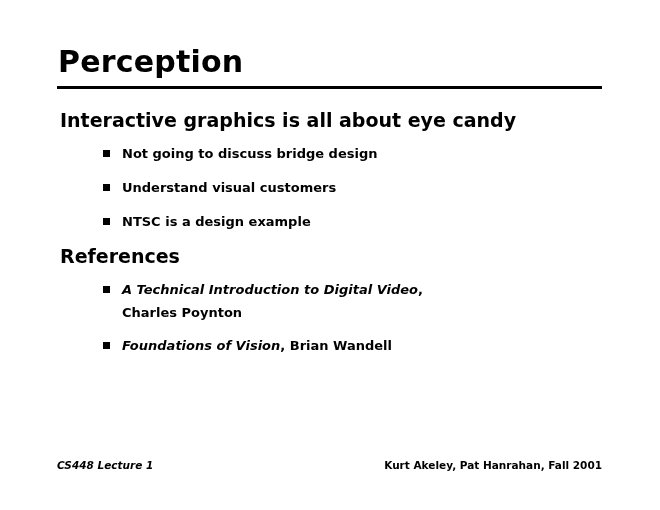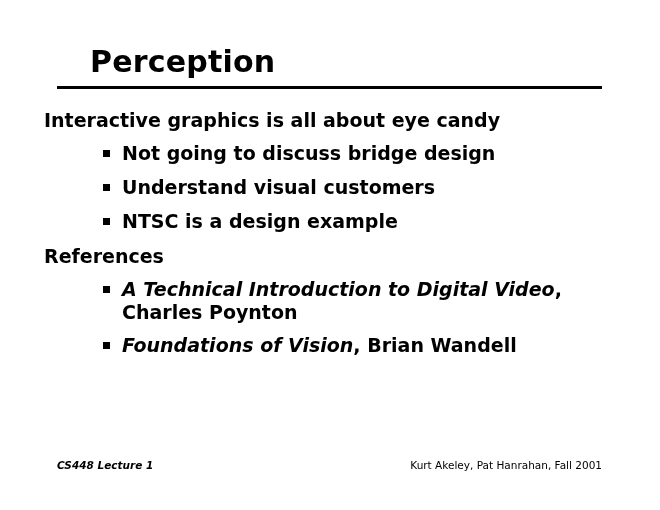--- a/index.html
+++ b/index.html
@@ -23,21 +23,20 @@
   #slide-title {
     position: absolute;
     left: 58px;
     top: 44px;
     font-size: 30px;
     font-weight: bold;
     letter-spacing: 0.2px;
     line-height: 36px;
     color: #000000;
     white-space: nowrap;
-    margin-left: 32px;
   }
   #title-rule {
     position: absolute;
     left: 57px;
     top: 86px;
     width: 545px;
     height: 3px;
     background: #000000;
   }
 
@@ -46,30 +45,30 @@
     position: absolute;
     left: 0;
     top: 108px;
     width: 660px;
   }
   .line {
     position: relative;
     display: block;
   }
   .lvl1 {
-    margin-left: 44px;
+    margin-left: 60px;
     font-size: 19px;
     font-weight: 600;
     line-height: 24px;
     height: 34px;
     white-space: nowrap;
   }
   .lvl2 {
     margin-left: 103px;
-    font-size: 19px;
+    font-size: 13px;
     font-weight: 600;
     line-height: 23px;
     height: 34px;
     padding-left: 19px;
     box-sizing: border-box;
   }
   .lvl2.tall {
     height: 56px;
   }
   .bullet-square {
@@ -97,21 +96,21 @@
     font-weight: bold;
     line-height: 14px;
     white-space: nowrap;
     font-style: italic;
   }
   #footer-right {
     position: absolute;
     right: 58px;
     top: 458px;
     font-size: 10.5px;
-    font-weight: normal;
+    font-weight: bold;
     line-height: 14px;
     white-space: nowrap;
   }
 </style>
 </head>
 <body>
 
 <div id="slide">
 
   <div id="slide-title">Perception</div>

